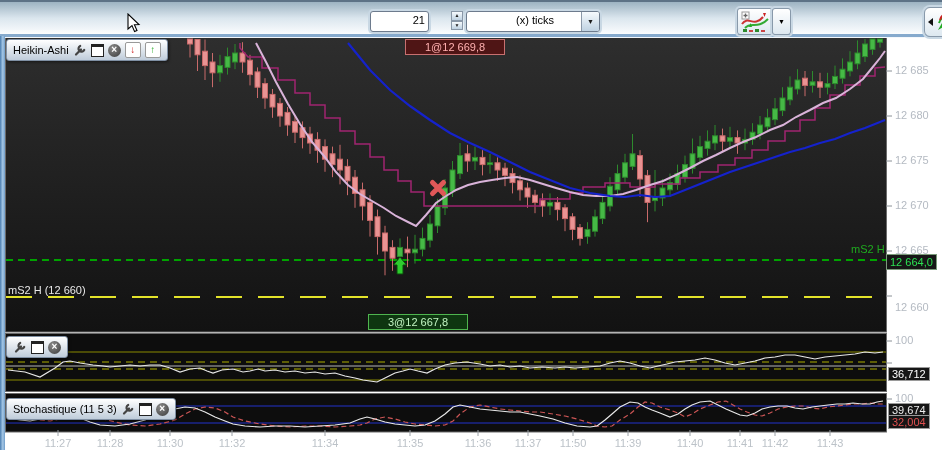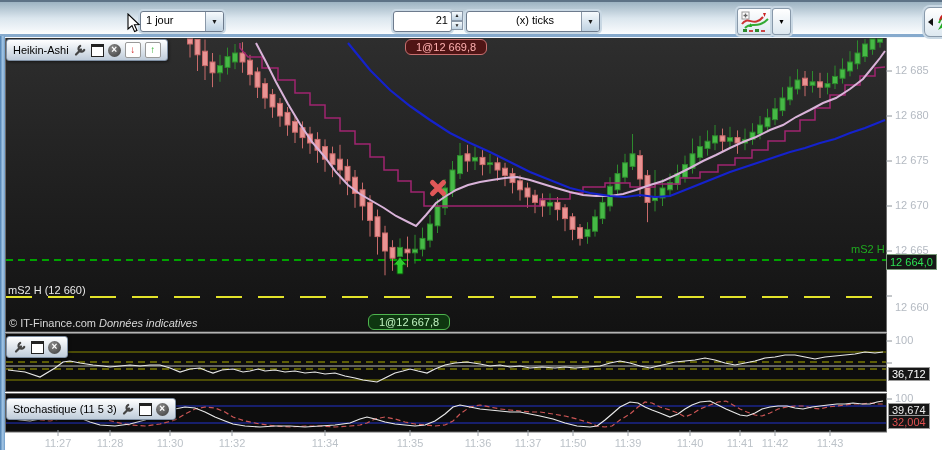--- a/index.html
+++ b/index.html
@@ -34,21 +34,21 @@
   .chip{position:absolute;height:20px;display:flex;align-items:center;gap:4px;padding:0 6px;z-index:3;
     background:linear-gradient(#ffffff,#bfccda);border:1px solid #7f8fa3;border-radius:3px;
     font-size:11px;color:#000;box-shadow:1px 1px 3px rgba(0,0,0,.5);white-space:nowrap;}
   .win-ic{width:11px;height:9px;background:#fff;border:1px solid #222;border-top:3px solid #222;}
   .close-ic{width:13px;height:13px;border-radius:50%;background:radial-gradient(circle at 35% 30%,#8a8a8a,#3a3a3a);
     color:#fff;font-size:10px;line-height:12px;text-align:center;font-weight:bold;}
   .arrow-btn{width:14px;height:14px;background:#fff;border:1px solid #999;border-radius:2px;
     display:flex;align-items:center;justify-content:center;font-size:10px;font-weight:bold;line-height:12px;}
 
   .overlay-text{position:absolute;font-size:11px;z-index:3;white-space:nowrap;}
-  .tag{position:absolute;font-size:11px;padding:0 10px;border-radius:6px;line-height:14px;z-index:3;white-space:nowrap;}
+  .tag{position:absolute;font-size:11px;padding:0 19px;border-radius:0;line-height:14px;z-index:3;white-space:nowrap;}
   #sell-tag{background:rgba(82,20,20,.92);border:1px solid #c87070;color:#ffb0b0;}
   #buy-tag{background:rgba(14,58,16,.92);border:1px solid #4fb54f;color:#c2f5c2;}
   .valbox{position:absolute;background:#161616;border:1px solid #9a9a9a;font-size:11px;line-height:12px;
     padding:0 3px;z-index:3;white-space:nowrap;}
   #cursor{position:absolute;left:127px;top:13px;z-index:6;}
 </style>
 </head>
 <body>
 
 <div id="stage">
@@ -331,26 +331,22 @@
       <span class="tlab" style="left: 690px; top: 437px;">11:40</span>
       <span class="tlab" style="left: 740px; top: 437px;">11:41</span>
       <span class="tlab" style="left: 775px; top: 437px;">11:42</span>
       <span class="tlab" style="left: 830px; top: 437px;">11:43</span>
     </div>
 
   <div id="topbar"></div>
   <div id="topbar-bottom"></div>
   <div id="left-border"></div>
 
-  <div class="combo" style="left:140px;top:11px;width:82px;z-index:5;">
-    <span class="txt">1 jour</span>
-    <span class="btn">▼</span>
-  </div>
-
-  <div class="combo" style="left:393px;top:11px;width:57px;z-index:5;">
+
+  <div class="combo" style="left:370px;top:11px;width:57px;z-index:5;">
     <span class="txt right">21</span>
   </div>
   <div class="spinner" style="left:451px;top:11px;z-index:5;">
     <div class="spin-btn">▲</div>
     <div class="spin-btn">▼</div>
   </div>
 
   <div class="combo" style="left:466px;top:11px;width:88px;z-index:5;padding-left:44px;">
     <span class="txt">(x) ticks</span>
     <span class="btn">▼</span>
@@ -394,29 +390,25 @@
       <path d="M3 11.5 L8 6.5 M7.2 3 a3 3 0 1 0 4 4" stroke="#444" stroke-width="2.2" fill="none" stroke-linecap="round"></path>
     </svg>
     <span class="win-ic"></span>
     <span class="close-ic">×</span>
     <span class="arrow-btn" style="color:#cc2222;">↓</span>
     <span class="arrow-btn" style="color:#22aa22;">↑</span>
   </div>
 
 
   <span id="sell-tag" class="tag" style="left:405px;top:39px;">1@12 669,8</span>
-  <span id="buy-tag" class="tag" style="left:368px;top:314px;">1@12 667,8</span>
+  <span id="buy-tag" class="tag" style="left:368px;top:314px;">3@12 667,8</span>
 
   <span class="overlay-text" style="left:8px;top:284px;color:#e8e8e8;">mS2 H (12 660)</span>
   <span class="overlay-text" style="left:851px;top:243px;color:#1faa1f;">mS2 H</span>
 
-  <span class="overlay-text" style="left:9px;top:317px;color:#d8d8d8;">
-    <span>© IT-Finance.com</span>
-    <i>Données indicatives</i>
-  </span>
 
   <span class="valbox" style="left:886px;top:254px;color:#2ce052;border-color:#7a9a7a;line-height:14px;">12 664,0</span>
 
   <div class="chip" style="left:6px;top:336px;">
     <svg width="14" height="14">
       <path d="M3 11.5 L8 6.5 M7.2 3 a3 3 0 1 0 4 4" stroke="#444" stroke-width="2.2" fill="none" stroke-linecap="round"></path>
     </svg>
     <span class="win-ic"></span>
     <span class="close-ic">×</span>
   </div>

